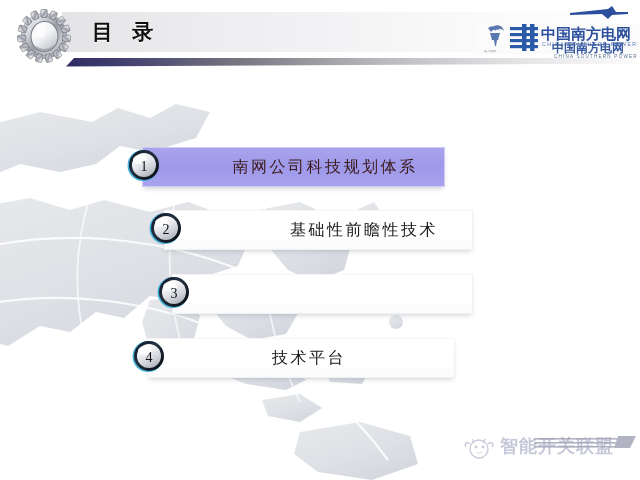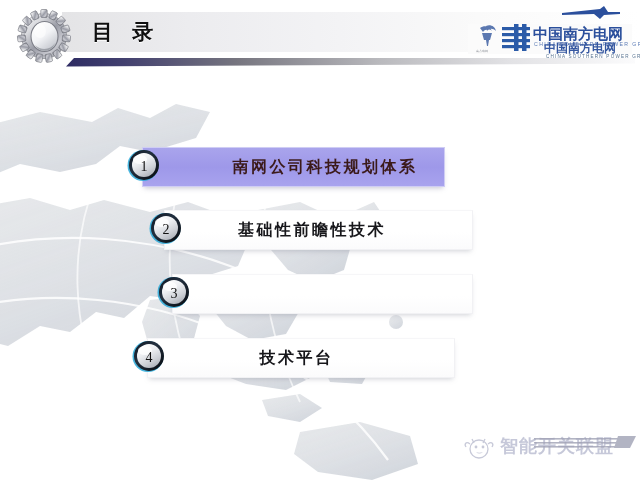--- a/index.html
+++ b/index.html
@@ -63,21 +63,21 @@
   }
   .gear-icon {
     position: absolute;
     left: 16px; top: 8px;
     width: 56px; height: 56px;
   }
 
   
   .brand-logo {
     position: absolute;
-    right: 8px; top: 10px;
+    right: 0px; top: 10px;
     width: 172px; height: 52px;
   }
   .brand-plate {
     position: absolute;
     left: 8px; top: 14px;
     width: 164px; height: 30px;
     background: #fbfbfb;
   }
   .brand-cn {
     position: absolute;
@@ -154,21 +154,21 @@
     background: linear-gradient(to bottom, #a9a4ec 0%, #9e98e9 50%, #a8a3ee 100%);
     border: 1px solid #cfcdf4;
     box-shadow: 0 3px 5px -2px rgba(110,110,140,0.40);
   }
   .agenda-label {
     position: absolute;
     top: 0;
     height: 40px;
     line-height: 40px;
     font-size: 16px;
-    font-weight: bold;
+    font-weight: normal;
     letter-spacing: 2.5px;
     font-family: "Liberation Serif", "DejaVu Serif", serif;
     white-space: nowrap;
   }
   .agenda-label.dark { color: #17171b; }
   .agenda-label.accent { color: #3b1a1a; }
 
   .agenda-num {
     position: absolute;
     top: 0;
@@ -395,21 +395,21 @@
           <circle cx="17" cy="17" r="15" fill="url(#ringG1)"></circle>
           <circle cx="17" cy="17" r="12" fill="url(#faceG1)"></circle>
           <ellipse cx="13" cy="11.5" rx="7" ry="4.5" fill="#ffffff" opacity="0.75"></ellipse>
           <text x="17" y="22.5" text-anchor="middle" font-family="Liberation Serif, serif" font-size="14" fill="#111111">1</text>
         </svg>
       </div>
     </div>
 
     <div class="agenda-row" style="left:0; top:210px; width:640px;">
       <div class="agenda-bar plain" style="left:164px; width:309px;"></div>
-      <div class="agenda-label dark" style="left:238px; width:200px; text-align:left;">基础性前瞻性技术</div>
+      <div class="agenda-label dark" style="left:238px; width:200px; text-align:right;">基础性前瞻性技术</div>
       <div class="agenda-num" style="left:149px; top:1px;">
         <svg width="34" height="34" viewBox="0 0 34 34" xmlns="http://www.w3.org/2000/svg">
           <circle cx="16" cy="17.5" r="15.5" fill="#28a8d8" opacity="0.85"></circle>
           <circle cx="17" cy="17" r="15" fill="url(#ringG1)"></circle>
           <circle cx="17" cy="17" r="12" fill="url(#faceG1)"></circle>
           <ellipse cx="13" cy="11.5" rx="7" ry="4.5" fill="#ffffff" opacity="0.75"></ellipse>
           <text x="17" y="22.5" text-anchor="middle" font-family="Liberation Serif, serif" font-size="14" fill="#111111">2</text>
         </svg>
       </div>
     </div>
@@ -422,21 +422,21 @@
           <circle cx="17" cy="17" r="15" fill="url(#ringG1)"></circle>
           <circle cx="17" cy="17" r="12" fill="url(#faceG1)"></circle>
           <ellipse cx="13" cy="11.5" rx="7" ry="4.5" fill="#ffffff" opacity="0.75"></ellipse>
           <text x="17" y="22.5" text-anchor="middle" font-family="Liberation Serif, serif" font-size="14" fill="#111111">3</text>
         </svg>
       </div>
     </div>
 
     <div class="agenda-row" style="left:0; top:338px; width:640px;">
       <div class="agenda-bar plain" style="left:147px; width:308px;"></div>
-      <div class="agenda-label dark" style="left:244px; width:105px; text-align:center;">技术平台</div>
+      <div class="agenda-label dark" style="left:272px; width:105px; ">技术平台</div>
       <div class="agenda-num" style="left:132px; top:1px;">
         <svg width="34" height="34" viewBox="0 0 34 34" xmlns="http://www.w3.org/2000/svg">
           <circle cx="16" cy="17.5" r="15.5" fill="#28a8d8" opacity="0.85"></circle>
           <circle cx="17" cy="17" r="15" fill="url(#ringG1)"></circle>
           <circle cx="17" cy="17" r="12" fill="url(#faceG1)"></circle>
           <ellipse cx="13" cy="11.5" rx="7" ry="4.5" fill="#ffffff" opacity="0.75"></ellipse>
           <text x="17" y="22.5" text-anchor="middle" font-family="Liberation Serif, serif" font-size="14" fill="#111111">4</text>
         </svg>
       </div>
     </div>

